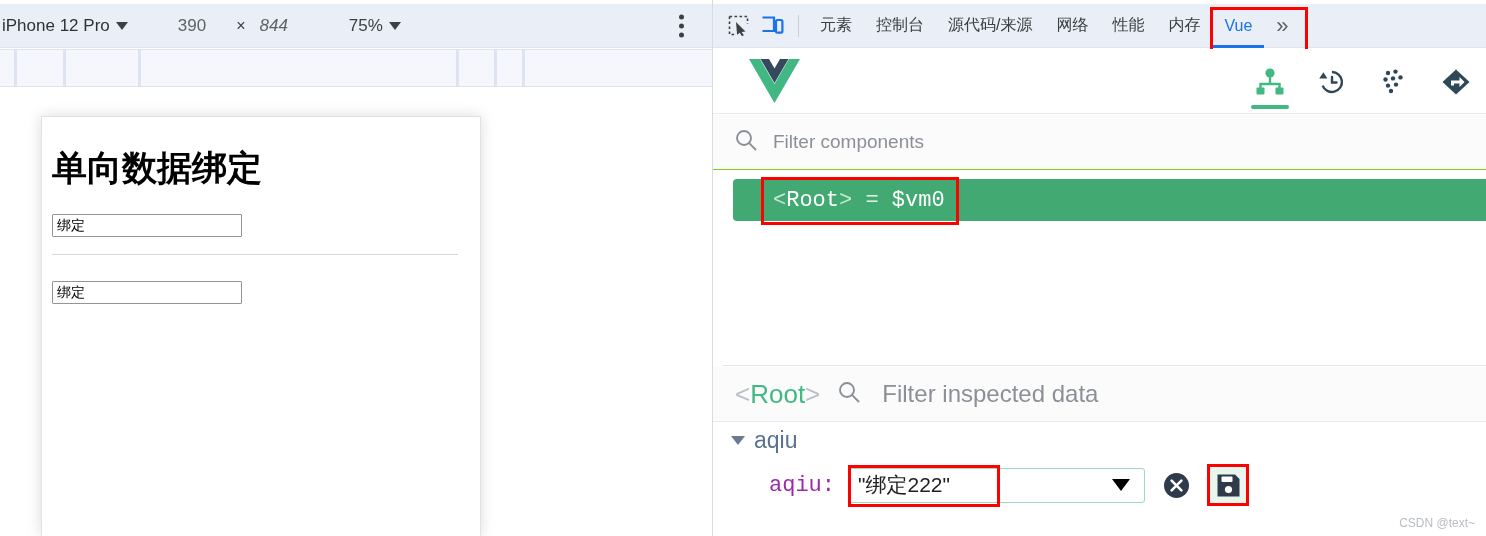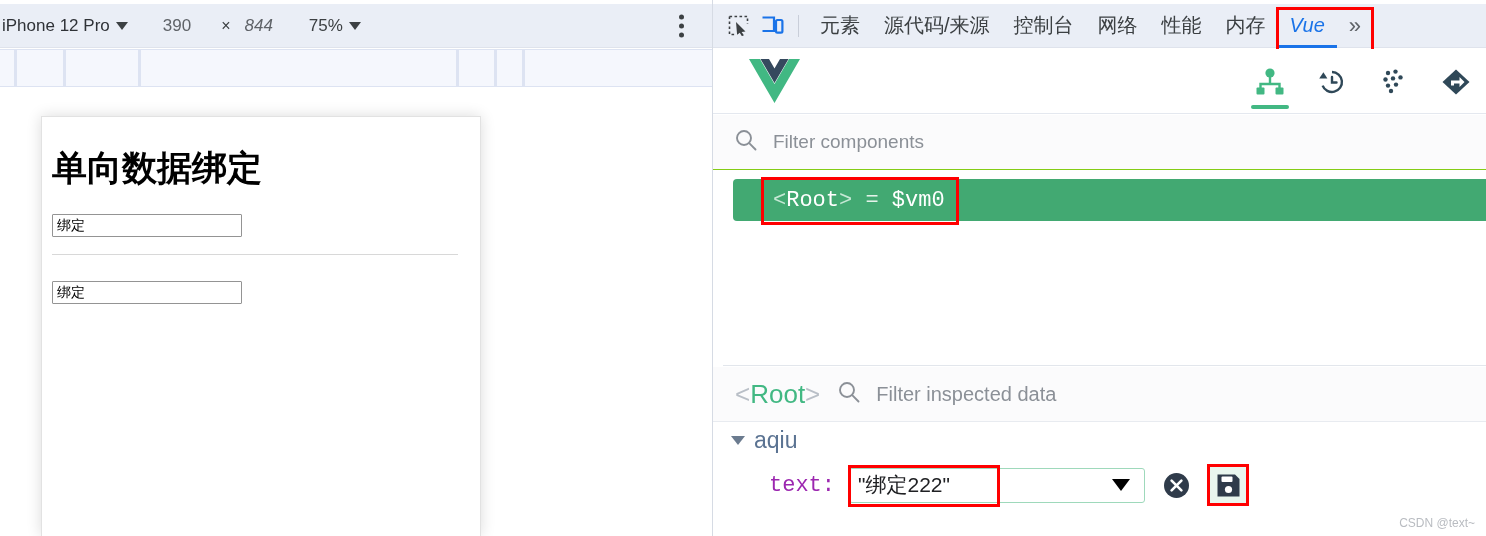--- a/index.html
+++ b/index.html
@@ -45,24 +45,24 @@
   }
   .dt-device { margin-left: 2px; color: #2f3237; }
   .caret-dn {
     display: inline-block;
     width: 0; height: 0;
     margin-left: 6px;
     border-left: 6px solid transparent;
     border-right: 6px solid transparent;
     border-top: 8px solid #3c4043;
   }
-  .dt-w { margin-left: 35px; color: #5f6368; }
+  .dt-w { margin-left: 50px; color: #5f6368; }
   .dt-x { margin-left: 30px; color: #3c4043; font-size: 16px; }
   .dt-h { margin-left: 14px; color: #5f6368; font-style: italic; }
-  .dt-zoom { margin-left: 36px; color: #3c4043; justify-content: center; }
+  .dt-zoom { margin-left: 61px; color: #3c4043; justify-content: center; }
 
   .kebab {
     position: absolute;
     right: 28px; top: 50%;
     transform: translateY(-50%);
     display: flex; flex-direction: column;
     gap: 4px;
     cursor: pointer;
   }
   .kebab i {
@@ -155,32 +155,31 @@
   .tb-icon:first-child { margin-left: 8px; }
   .tb-sep {
     width: 1px; height: 22px;
     background: #c9ced9;
     margin: 0 9px;
   }
   .dev-tab {
     padding: 0 12px;
     height: 44px;
     display: flex; align-items: center;
-    font-size: 20px;
+    font-size: 16px;
     color: #3c4043;
     cursor: pointer;
     white-space: nowrap;
   }
   .dev-tab.active {
     color: #1a73e8;
     box-shadow: inset 0 -3px 0 #1a73e8;
   }
   .dev-tab.boxed {
     position: relative;
-    font-style: italic;
   }
   .dev-tab.boxed::after {
     content: "";
     position: absolute;
     left: -2px; top: 3px;
     width: 92px; height: 40px;
     border: 3px solid #ff0000;
     pointer-events: none;
   }
   .overflow-chev {
@@ -297,25 +296,25 @@
   }
   .insp-root {
     margin-left: 22px;
     font-size: 26px;
     color: #b9bfc7;
     white-space: nowrap;
   }
   .insp-root b { color: #42b883; font-weight: normal; }
   .insp-header .mag { margin-left: 18px; }
   .insp-input {
-    margin-left: 14px;
+    margin-left: 20px;
     border: none;
     outline: none;
     background: transparent;
-    font-size: 20px;
+    font-size: 24px;
     color: #3c4043;
     font-family: "Liberation Sans", sans-serif;
     width: 420px;
   }
   .insp-input::placeholder { color: #8b9097; }
 
   
   .data-area {
     position: absolute;
     left: 0; top: 423px;
@@ -478,22 +477,22 @@
       </div>
       <div class="tb-icon">
         <svg width="23" height="20" viewBox="0 0 23 20">
           <path d="M1.5 1.5 H13 V15 H1.5" fill="none" stroke="#1a73e8" stroke-width="2.2"></path>
           <rect x="15" y="4" width="6.4" height="12.6" rx="1.4" fill="none" stroke="#1a73e8" stroke-width="2.2"></rect>
         </svg>
       </div>
       <div class="tb-sep"></div>
 
       <div class="dev-tab">元素</div>
+      <div class="dev-tab">控制台</div>
       <div class="dev-tab">源代码/来源</div>
-      <div class="dev-tab">控制台</div>
       <div class="dev-tab">网络</div>
       <div class="dev-tab">性能</div>
       <div class="dev-tab">内存</div>
       <div class="dev-tab active boxed">Vue</div>
       <div class="overflow-chev">»</div>
     </div>
 
     <div class="vue-header">
       <div class="vue-logo">
         <svg width="55" height="48" viewBox="0 0 55 48">
@@ -572,21 +571,21 @@
       <input class="insp-input" type="text" placeholder="Filter inspected data" style="">
     </div>
 
     <div class="data-area">
       <div class="data-row">
         <span class="tri"></span>
         <span class="data-key">aqiu</span>
       </div>
 
       <div class="field-row">
-        <span class="field-name">text:</span>
+        <span class="field-name">aqiu:</span>
 
         <div class="edit-box">
           <span class="edit-val">"绑定222"</span>
           <span class="edit-caret"></span>
           <span class="val-box"></span>
         </div>
 
         <span class="icon-btn">
           <svg width="27" height="27" viewBox="0 0 27 27">
             <circle cx="13.5" cy="13.5" r="12.5" fill="#2f3b4a"></circle>

